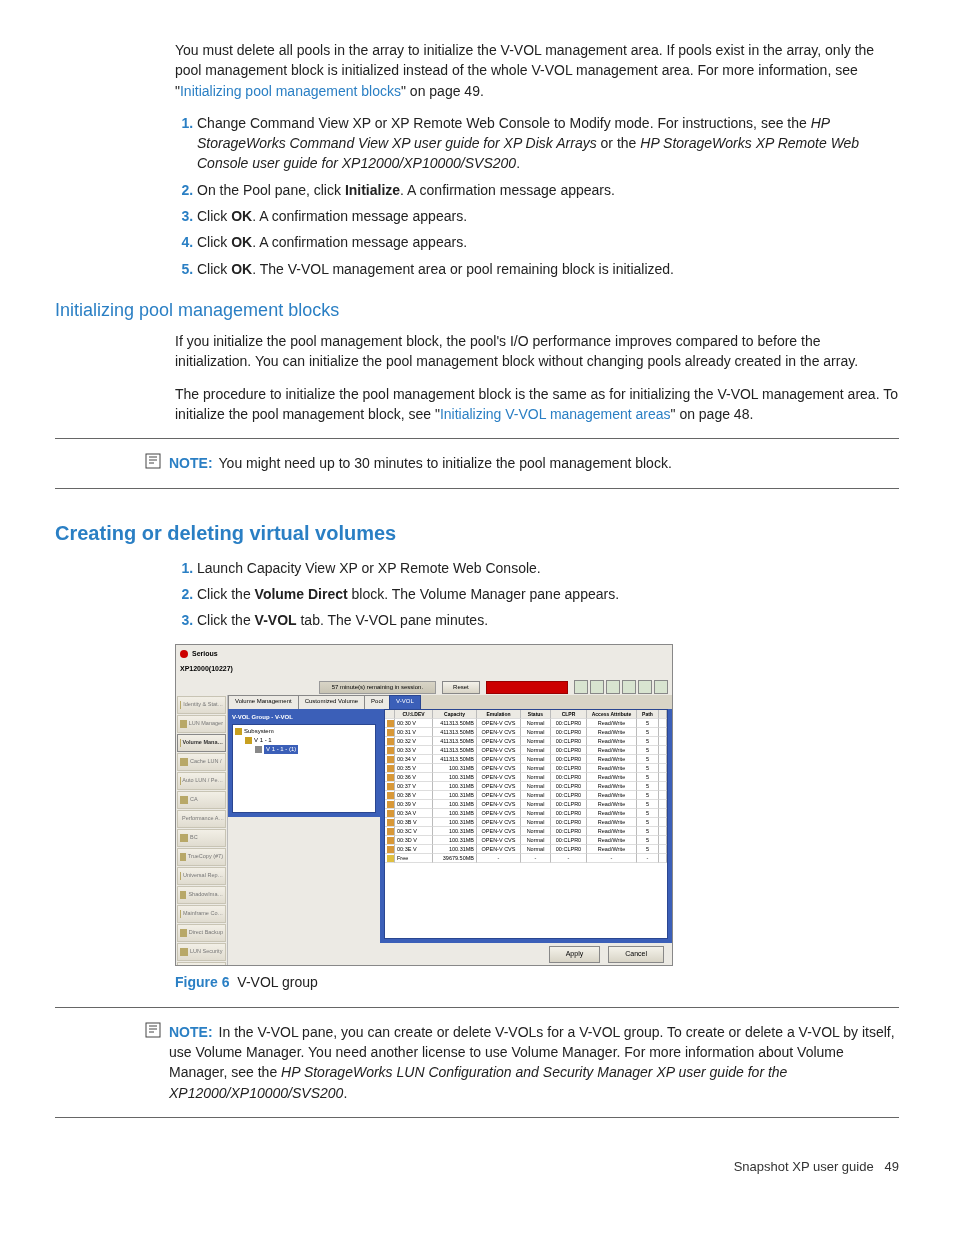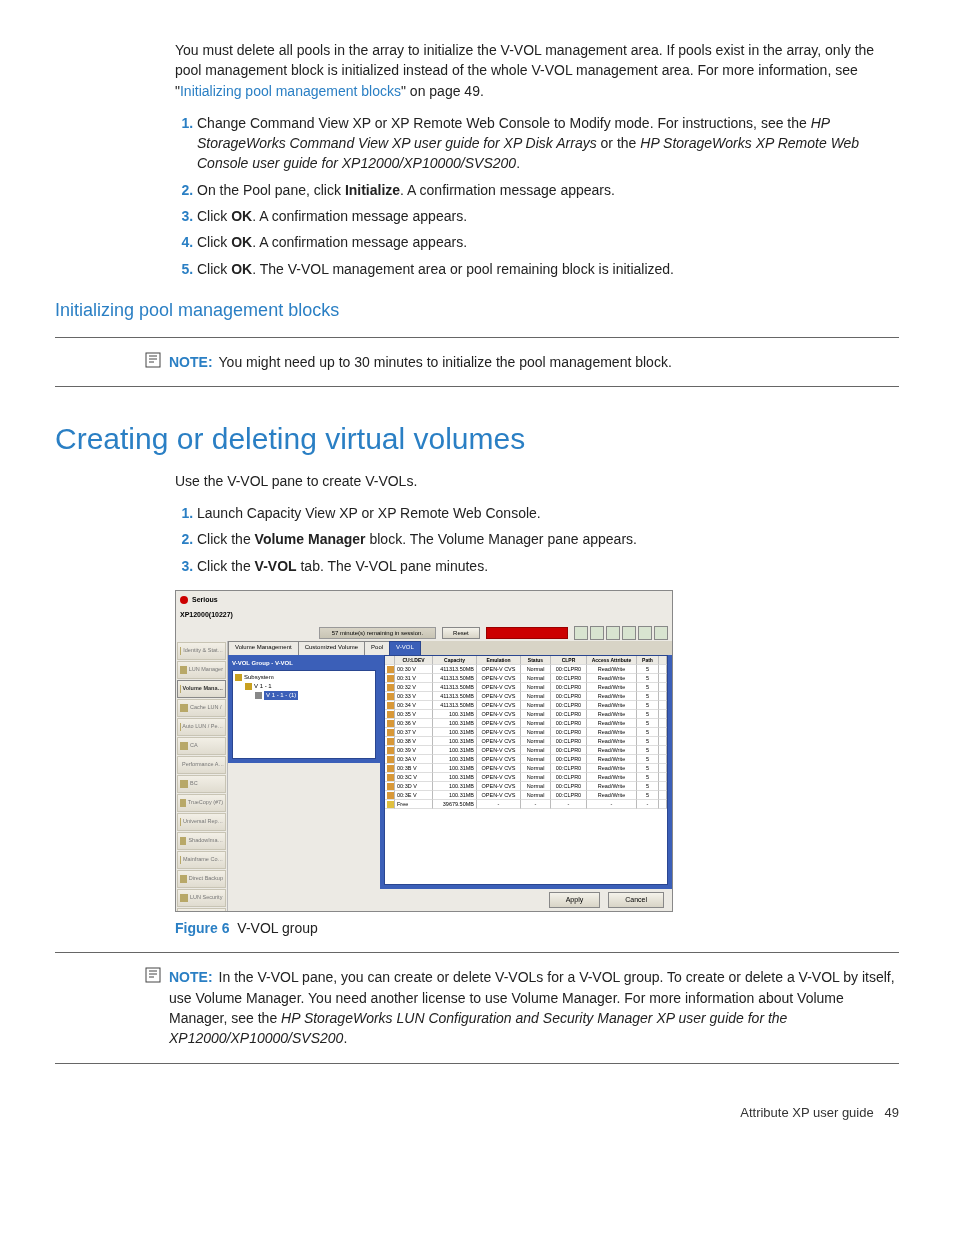--- a/index.html
+++ b/index.html
@@ -14,21 +14,21 @@
   }
   .content-block { margin-left: 120px; }
   p { margin: 0 0 12px 0; }
   a.link { color: #2a7fc4; text-decoration: none; }
   ol { margin: 6px 0 14px 0; padding-left: 22px; }
   ol li { margin-bottom: 6px; }
   ol li::marker { color: #2a7fc4; font-weight: 600; }
   .strong { font-weight: 700; }
   .em { font-style: italic; }
   h2.sub { color: #2a7fc4; font-weight: 400; font-size: 18px; margin: 18px 0 8px 0; }
-  h1.big { color: #2a7fc4; font-weight: 400; font-size: 30px; margin: 30px 0 10px 0; }
+  h1.big { color: #2a7fc4; font-weight: 700; font-size: 20px; margin: 30px 0 10px 0; }
   .rule { border: none; border-top: 1px solid #666; margin: 14px 0; }
   .note-row { display: flex; align-items: flex-start; margin: 8px 0 8px 90px; gap: 8px; }
   .note-icon { width: 16px; height: 16px; flex: 0 0 16px; }
   .note-icon svg { width: 100%; height: 100%; }
   .note-label { color: #2a7fc4; font-weight: 700; margin-right: 6px; }
   .note-text { flex: 1; }
   .fig-caption { margin: 6px 0 6px 120px; }
   .fig-label { color: #2a7fc4; font-weight: 600; margin-right: 4px; }
   .footer { text-align: right; font-size: 13px; color: #333; margin-top: 40px; }
 
@@ -118,38 +118,41 @@
     <li><span>Change Command View XP or XP Remote Web Console to Modify mode. For instructions, see the </span><span class="em">HP StorageWorks Command View XP user guide for XP Disk Arrays</span><span> or the </span><span class="em">HP StorageWorks XP Remote Web Console user guide for XP12000/XP10000/SVS200</span><span>.</span></li>
     <li><span>On the Pool pane, click </span><span class="strong">Initialize</span><span>. A confirmation message appears.</span></li>
     <li><span>Click </span><span class="strong">OK</span><span>. A confirmation message appears.</span></li>
     <li><span>Click </span><span class="strong">OK</span><span>. A confirmation message appears.</span></li>
     <li><span>Click </span><span class="strong">OK</span><span>. The V-VOL management area or pool remaining block is initialized.</span></li>
   </ol>
 </div>
 
 <h2 class="sub">Initializing pool management blocks</h2>
 <div class="content-block">
+  <p>If you initialize the pool management block, the pool's I/O performance improves compared to before the initialization. You can initialize the pool management block without changing pools already created in the array.</p>
+  <p>
+    <span>The procedure to initialize the pool management block is the same as for initializing the V-VOL management area. To initialize the pool management block, see "</span><a class="link">Initializing V-VOL management areas</a><span>" on page 48.</span>
+  </p>
 </div>
 
 <hr class="rule">
 <div class="note-row">
   <span class="note-icon"><svg viewBox="0 0 16 16">
         <rect x="1" y="1" width="14" height="14" fill="none" stroke="#444"></rect>
         <path d="M4 4h8M4 7h8M4 10h5" stroke="#444" stroke-width="1"></path>
       </svg></span>
   <div class="note-text"><span class="note-label">NOTE:</span><span>You might need up to 30 minutes to initialize the pool management block.</span></div>
 </div>
 <hr class="rule">
 
 <h1 class="big">Creating or deleting virtual volumes</h1>
 <div class="content-block">
-  <p>Use the V-VOL pane to create V-VOLs.</p>
   <ol>
     <li>Launch Capacity View XP or XP Remote Web Console.</li>
-    <li><span>Click the </span><span class="strong">Volume Manager</span><span> block. The Volume Manager pane appears.</span></li>
+    <li><span>Click the </span><span class="strong">Volume Direct</span><span> block. The Volume Manager pane appears.</span></li>
     <li><span>Click the </span><span class="strong">V-VOL</span><span> tab. The V-VOL pane minutes.</span></li>
   </ol>
 </div>
 
 <div class="screenshot">
   <div class="ss-top">
     <span class="ss-dot"></span>
     <span class="strong">Serious</span>
   </div>
   <div class="ss-id">XP12000(10227)</div>
@@ -494,14 +497,14 @@
 <div class="note-row">
   <span class="note-icon"><svg viewBox="0 0 16 16">
         <rect x="1" y="1" width="14" height="14" fill="none" stroke="#444"></rect>
         <path d="M4 4h8M4 7h8M4 10h5" stroke="#444" stroke-width="1"></path>
       </svg></span>
   <div class="note-text"><span class="note-label">NOTE:</span><span><span>In the V-VOL pane, you can create or delete V-VOLs for a V-VOL group. To create or delete a V-VOL by itself, use Volume Manager. You need another license to use Volume Manager. For more information about Volume Manager, see the </span><span class="em">HP StorageWorks LUN Configuration and Security Manager XP user guide for the XP12000/XP10000/SVS200</span><span>.</span></span></div>
 </div>
 <hr class="rule">
 
 <div class="footer">
-  <span>Attribute XP user guide</span>&nbsp;&nbsp;&nbsp;<span>49</span>
+  <span>Snapshot XP user guide</span>&nbsp;&nbsp;&nbsp;<span>49</span>
 </div>
 
 </body></html>

